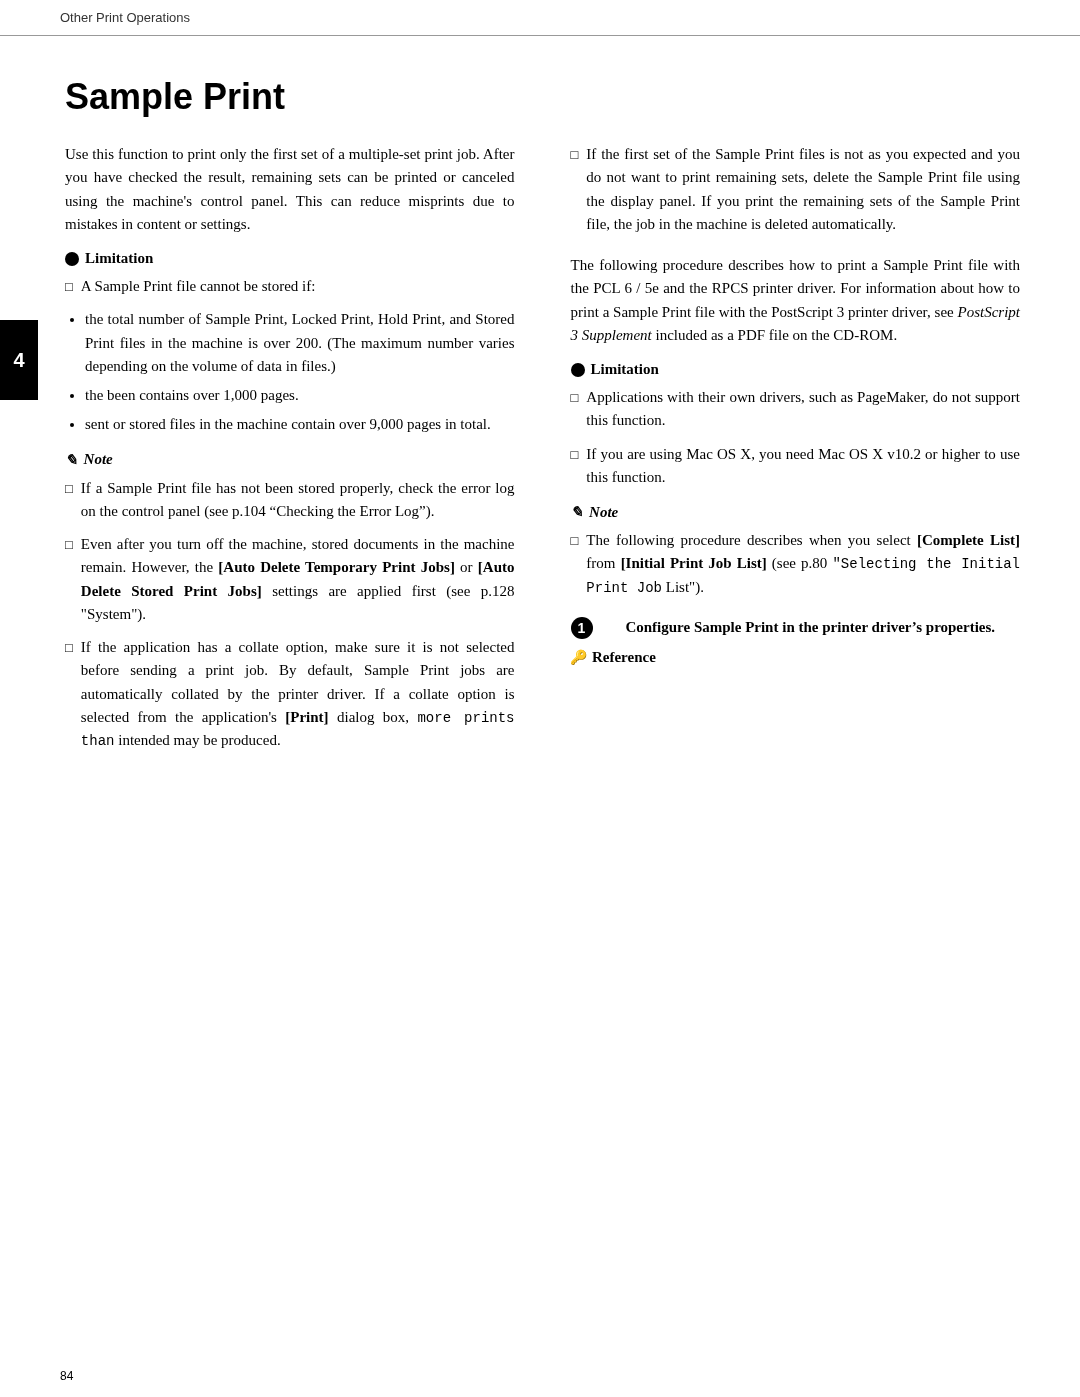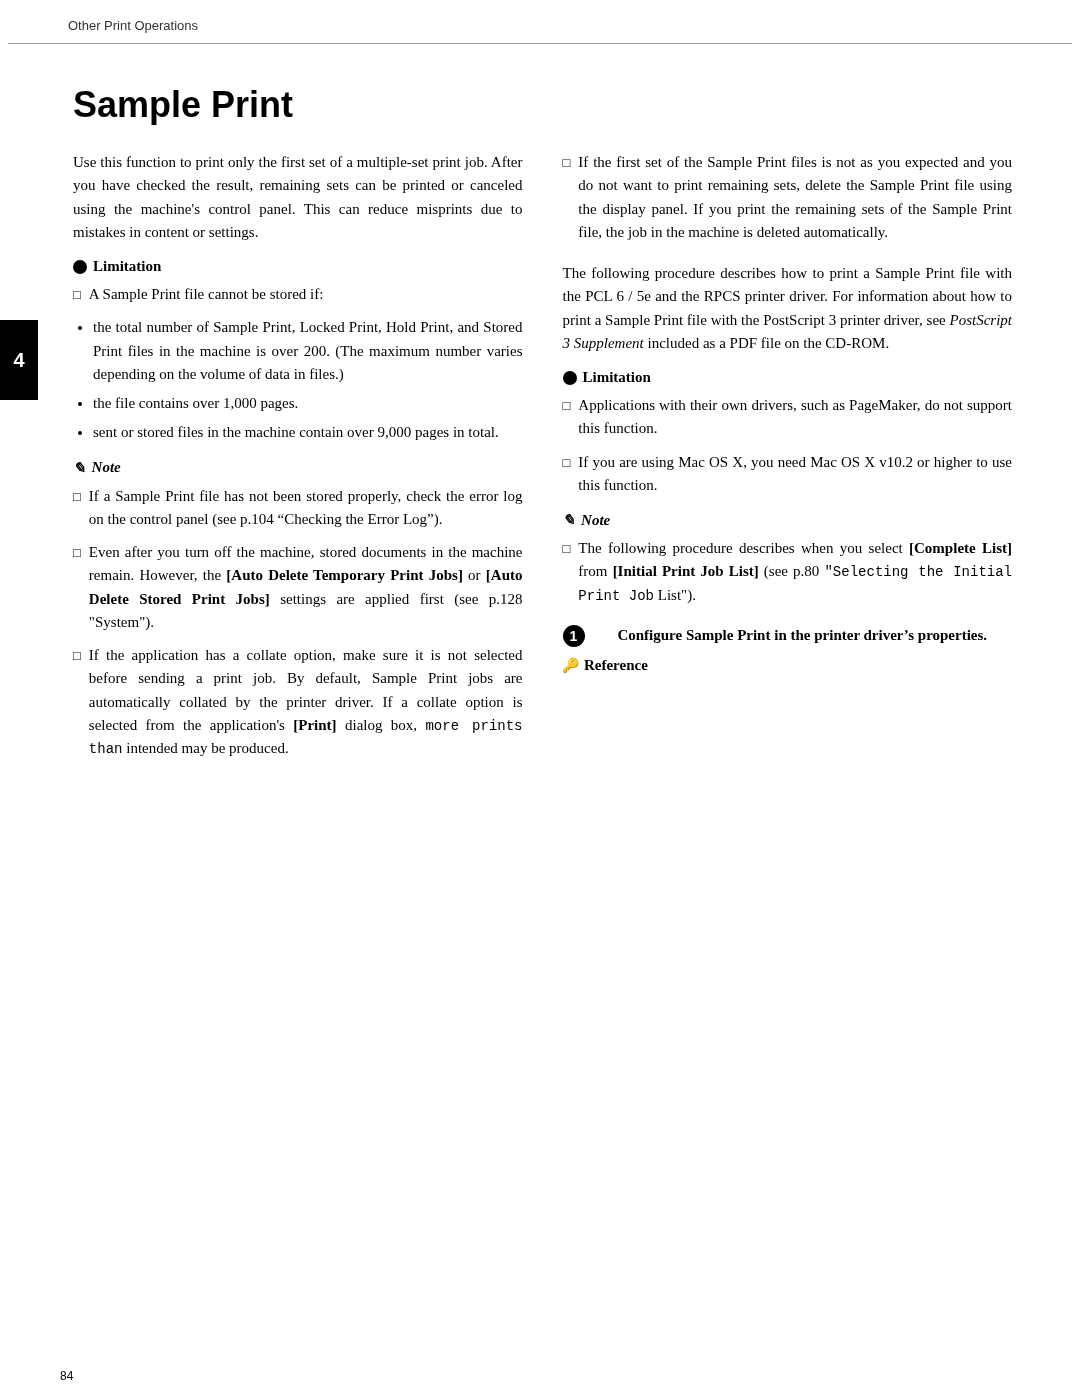--- a/index.html
+++ b/index.html
@@ -10,21 +10,21 @@
       background: #ffffff;
       font-family: 'Times New Roman', Times, serif;
       font-size: 15px;
       color: #000000;
       position: relative;
     }
 
     .page-container {
       width: 1080px;
       min-height: 1397px;
-      padding: 8px;
+      padding: 0;
       position: relative;
     }
 
     
     .top-bar {
       width: 100%;
       padding: 10px 60px;
       border-bottom: 1px solid #999;
       font-size: 13px;
       color: #333;
@@ -60,21 +60,21 @@
       font-size: 36px;
       font-weight: bold;
       font-family: Arial, sans-serif;
       margin-bottom: 25px;
       margin-top: 10px;
     }
 
     
     .two-col {
       display: flex;
-      gap: 40px;
+      gap: 56px;
       width: 100%;
     }
 
     .col-left {
       flex: 1;
       max-width: 450px;
     }
 
     .col-right {
       flex: 1;
@@ -281,21 +281,21 @@
           <span>Limitation</span>
         </div>
 
         <div class="checkbox-item">
           <span class="checkbox-symbol">□</span>
           <span>A Sample Print file cannot be stored if:</span>
         </div>
 
         <ul class="bullet-list">
           <li>the total number of Sample Print, Locked Print, Hold Print, and Stored Print files in the machine is over 200. (The maximum number varies depending on the volume of data in files.)</li>
-          <li>the file contains over 1,000 pages.</li>
+          <li>the been contains over 1,000 pages.</li>
           <li>sent or stored files in the machine contain over 9,000 pages in total.</li>
         </ul>
 
         <div class="note-section">
           <div class="note-label">
             <span class="note-icon">✎</span>
             <span>Note</span>
           </div>
 
           <div class="checkbox-item">

